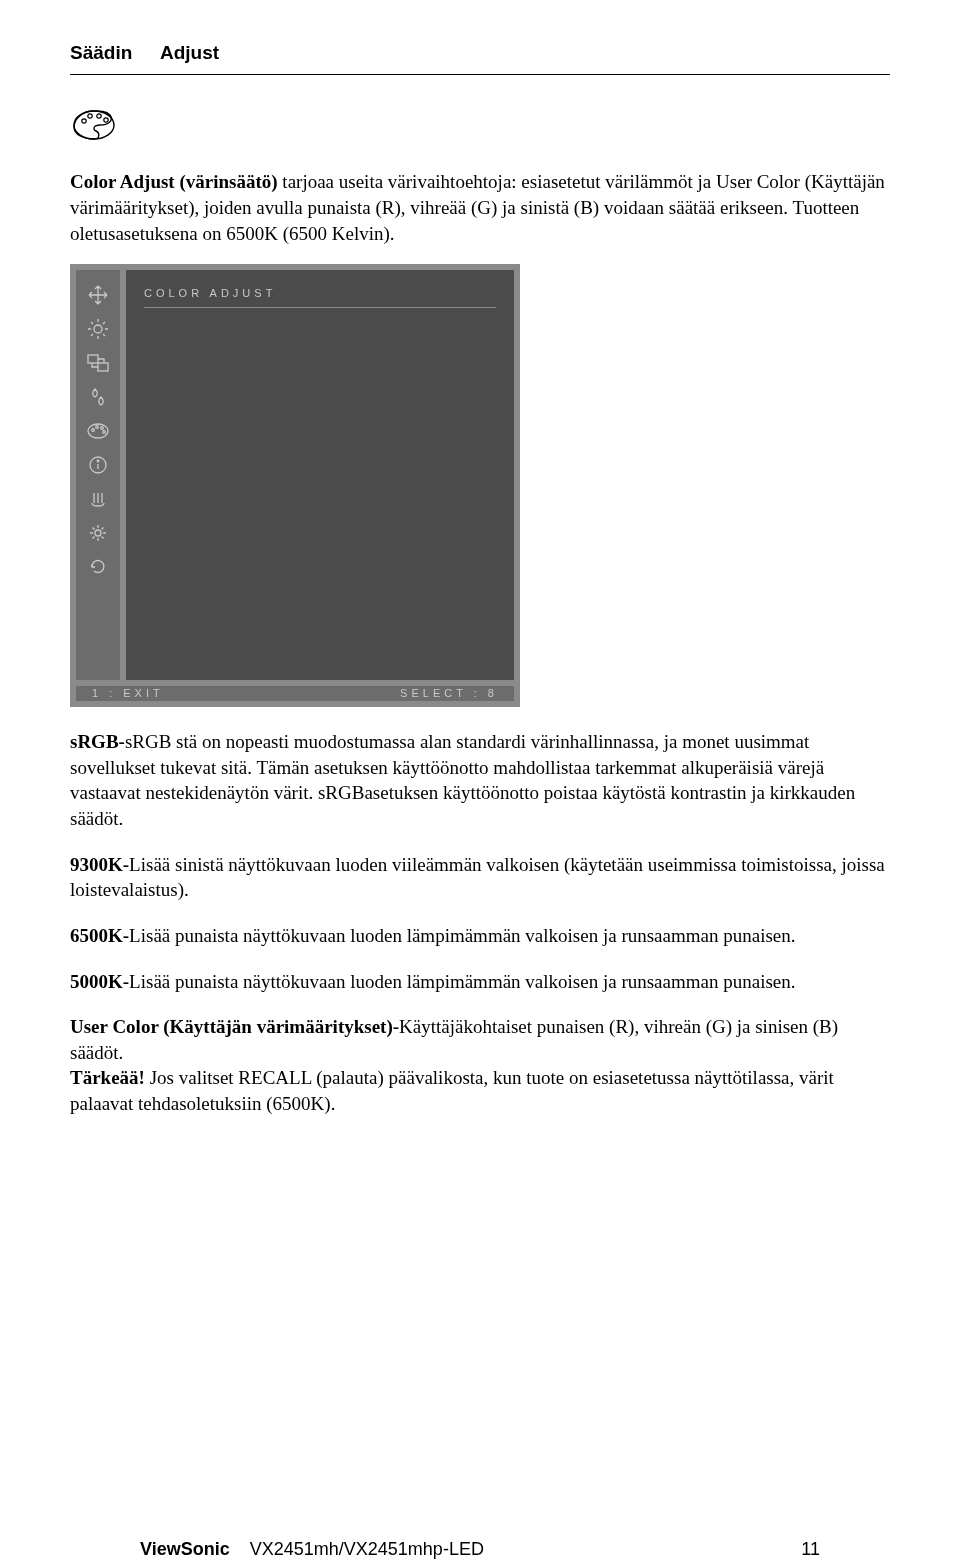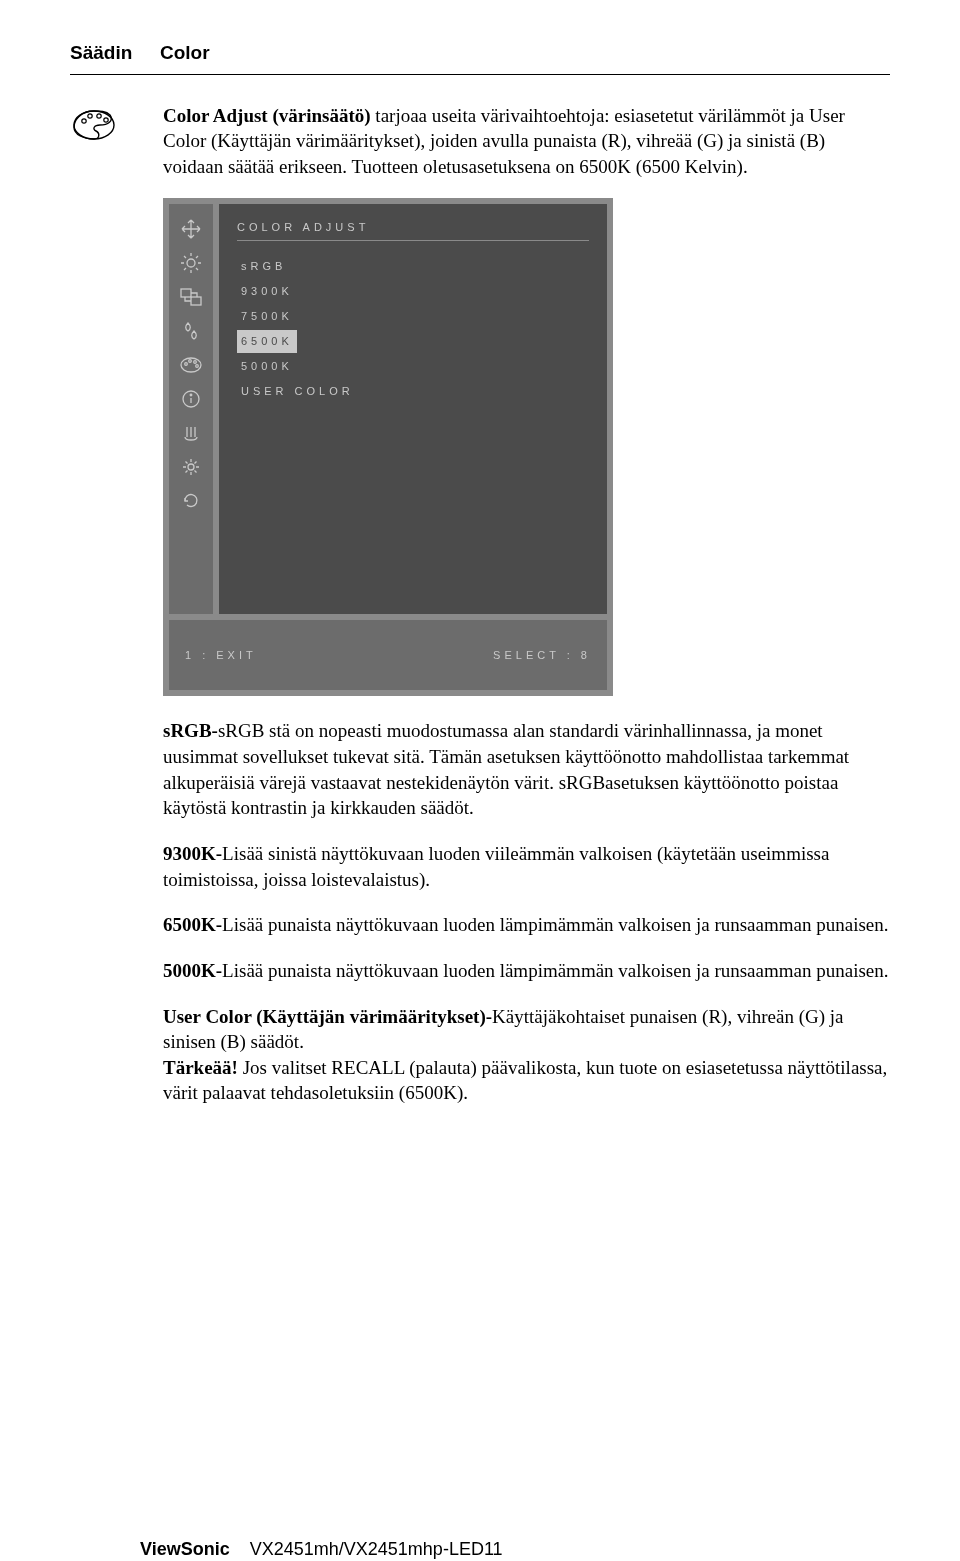--- a/index.html
+++ b/index.html
@@ -17,21 +17,21 @@
     display: flex;
     gap: 30px;
     font-weight: bold;
     font-family: Arial, Helvetica, sans-serif;
     font-size: 19px;
     padding-bottom: 8px;
     border-bottom: 1px solid #000;
     margin-bottom: 28px;
   }
   .header-left { width: 60px; }
-  .body-row { display: flex; gap: 33px; }
+  .body-row { display: flex; gap: 20px; flex-direction: column; }
   .icon-col {
     width: 60px;
     flex-shrink: 0;
   }
   .content-col { flex: 1; }
   .palette-icon { margin-top: 4px; }
   .para { margin-bottom: 18px; }
   .bold { font-weight: bold; }
 
   
@@ -86,52 +86,52 @@
     background: #c9c9c9;
     color: #4b4b4b;
   }
   .osd-bottom {
     background: #6c6c6c;
     color: #c9c9c9;
     font-family: Arial, Helvetica, sans-serif;
     font-size: 11px;
     letter-spacing: 4px;
     margin-top: 6px;
-    padding: 28px 16px;
+    padding: 0 16px;
     display: flex;
     justify-content: space-between;
   }
 
   .para-block { margin-bottom: 20px; }
   .numlist { margin-left: 4px; }
   .numlist .numitem { margin-bottom: 2px; }
   .numlist .num { font-weight: bold; margin-right: 4px;}
   .tri-up::before { content: "▲"; }
   .tri-down::before { content: "▼"; }
 
   .footer {
     position: absolute;
     bottom: 40px;
     left: 70px;
     right: 70px;
     display: flex;
-    justify-content: flex-start;
+    justify-content: space-between;
     font-family: Arial, Helvetica, sans-serif;
     font-size: 18px;
   }
   .footer-left .brand { font-weight: bold; }
   .page-wrap { position: relative; min-height: 1561px; }
 </style>
 </head>
 <body>
 <div class="page-wrap">
 
 <div class="header-row">
   <div class="header-left">Säädin</div>
-  <div>Color</div>
+  <div>Adjust</div>
 </div>
 
 <div class="body-row">
   <div class="icon-col">
     <div class="palette-icon">
       <svg width="48" height="36" viewBox="0 0 48 36">
         <ellipse cx="24" cy="18" rx="20" ry="14" fill="none" stroke="#000" stroke-width="1.4"></ellipse>
         <path d="M24 4 C 10 4 4 14 4 20 C 4 28 14 32 24 32 C 30 32 30 26 26 24 C 22 22 24 18 30 18 C 38 18 44 14 40 8 C 36 4 30 4 24 4 Z" fill="none" stroke="#000" stroke-width="1.4"></path>
         <circle cx="14" cy="14" r="2.2" fill="none" stroke="#000" stroke-width="1.2"></circle>
         <circle cx="20" cy="9" r="2.2" fill="none" stroke="#000" stroke-width="1.2"></circle>
@@ -202,28 +202,20 @@
           </div>
           <div class="sicon">
             <svg width="20" height="20" viewBox="0 0 20 20" stroke="#c9c9c9" stroke-width="1.3" fill="none">
               <path d="M4 10 A 6 6 0 1 1 6 14"></path>
                   <path d="M4 7 L4 10 L7 10"></path>
             </svg>
           </div>
         </div>
         <div class="osd-main">
           <div class="osd-title">COLOR ADJUST</div>
-          <div class="osd-list">
-            <div>sRGB</div>
-            <div>9300K</div>
-            <div>7500K</div>
-            <div class="sel">6500K</div>
-            <div>5000K</div>
-            <div>USER COLOR</div>
-          </div>
         </div>
       </div>
       <div class="osd-bottom">
         <div>1 : EXIT</div>
         <div>SELECT : 8</div>
       </div>
     </div>
 
     <div class="para-block">
       <span class="bold">sRGB-</span><span>sRGB stä on nopeasti muodostumassa alan standardi värinhallinnassa, ja monet uusimmat sovellukset tukevat sitä. Tämän asetuksen käyttöönotto mahdollistaa tarkemmat alkuperäisiä värejä vastaavat nestekidenäytön värit. sRGBasetuksen käyttöönotto poistaa käytöstä kontrastin ja kirkkauden säädöt.</span>

